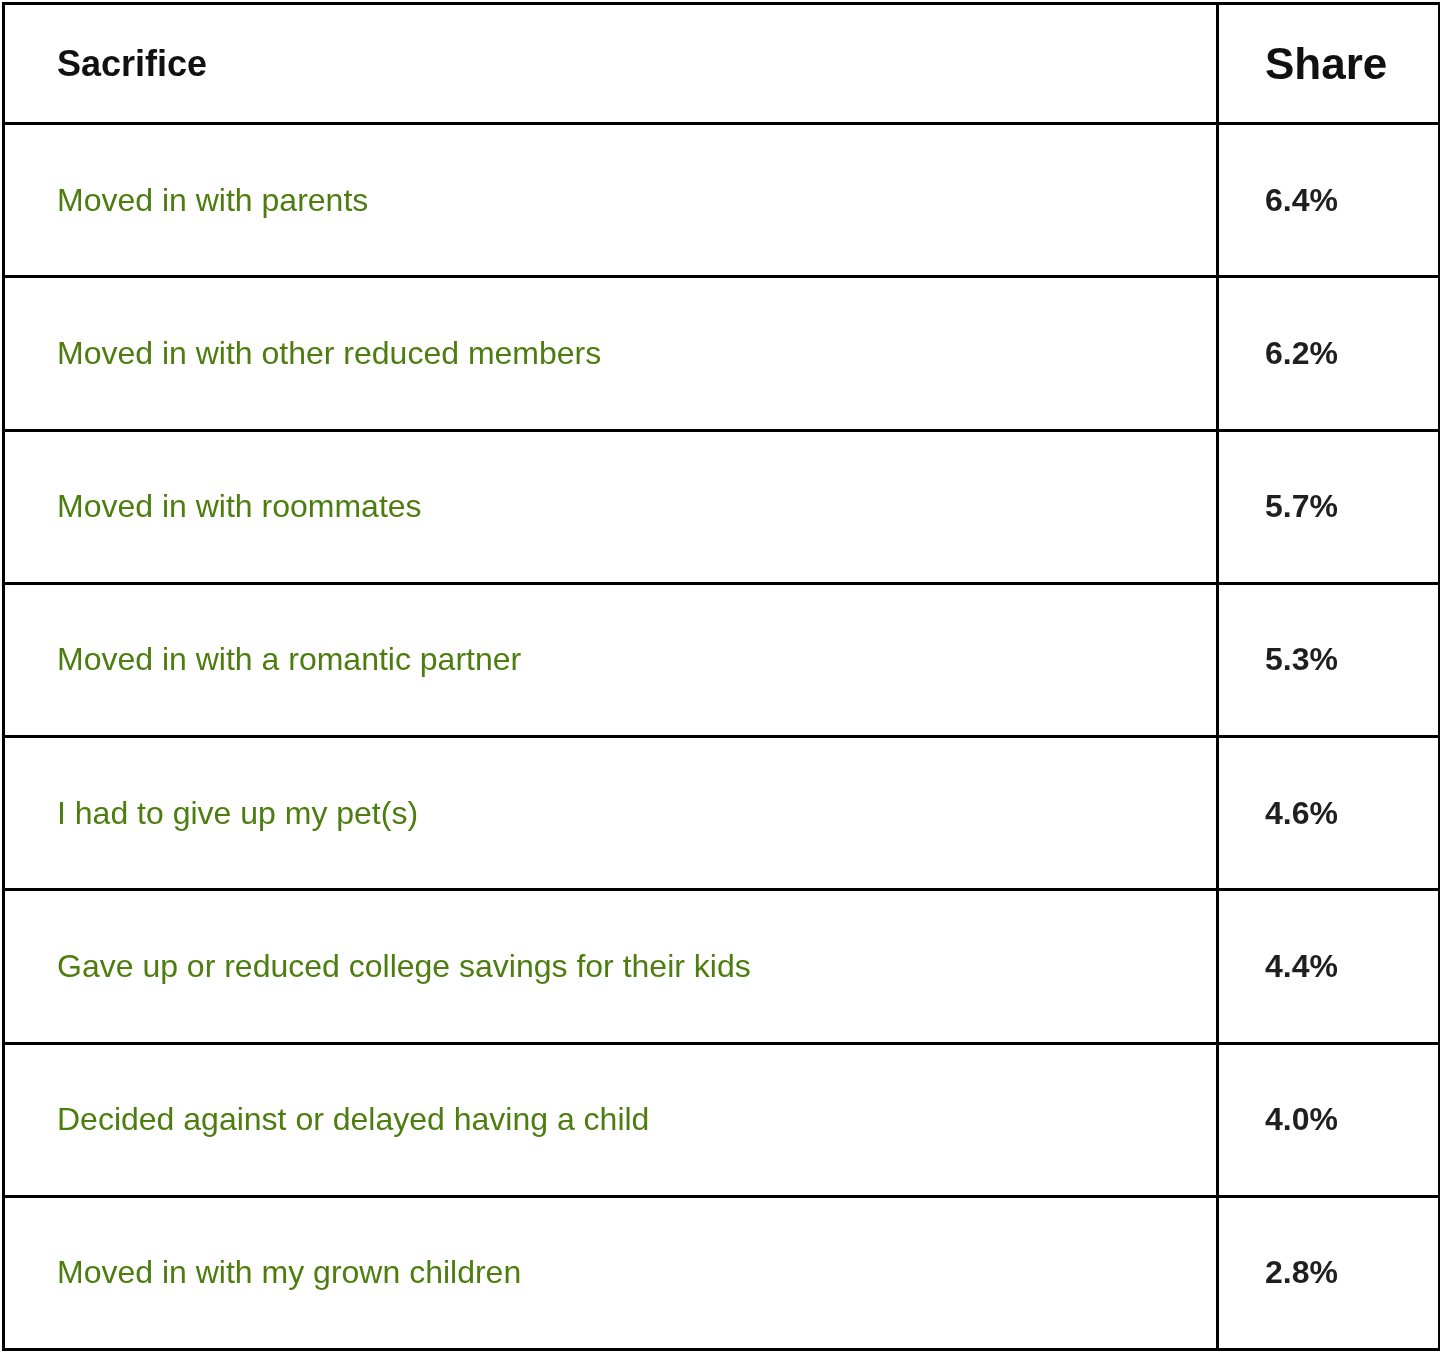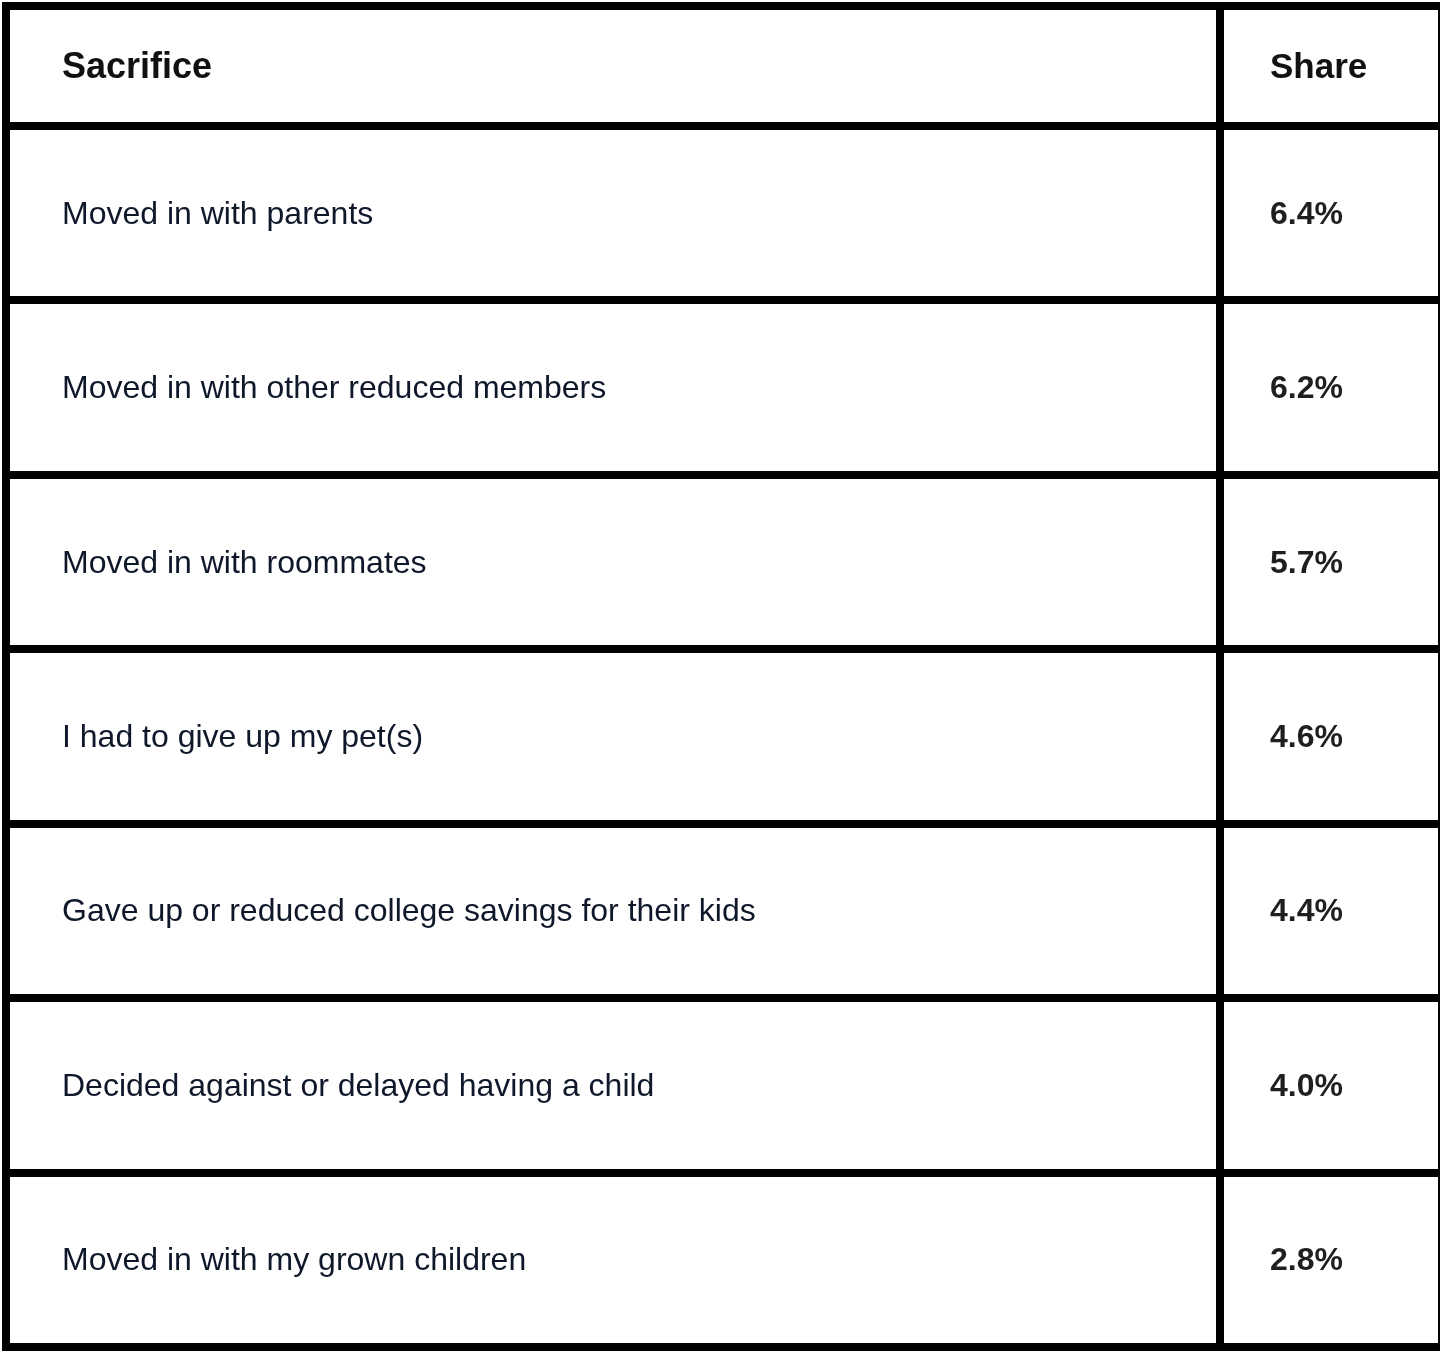--- a/index.html
+++ b/index.html
@@ -21,50 +21,50 @@
   table.data-table {
     width: 1436px;
     height: 1349px;
     margin: 2px;
     border-collapse: collapse;
     table-layout: fixed;
     background: #ffffff;
   }
   table.data-table th,
   table.data-table td {
-    border: 8px solid #000000;
+    border: 3px solid #000000;
     vertical-align: middle;
     text-align: left;
     box-sizing: border-box;
     overflow: hidden;
     white-space: nowrap;
   }
   col.col-sacrifice { width: 1214px; }
   col.col-share     { width: 222px; }
 
   tr.header-row { height: 120px; }
   tr.data-row   { height: 123px; }
 
   th.sacrifice-header {
     padding-left: 52px;
     font-size: 36px;
     font-weight: bold;
     color: #111111;
   }
   th.share-header {
     padding-left: 46px;
-    font-size: 35px;
+    font-size: 44px;
     font-weight: bold;
     color: #111111;
   }
   td.sacrifice-cell {
     padding-left: 52px;
     font-size: 32px;
     font-weight: 400;
-    color: #0f172a;
+    color: #4d7c0f;
   }
   td.share-cell {
     padding-left: 46px;
     font-size: 32px;
     font-weight: 700;
     color: #1f1f1f;
   }
 </style>
 </head>
 <body>
@@ -88,20 +88,24 @@
         </tr>
         <tr class="data-row">
           <td class="sacrifice-cell">Moved in with other reduced members</td>
           <td class="share-cell">6.2%</td>
         </tr>
         <tr class="data-row">
           <td class="sacrifice-cell">Moved in with roommates</td>
           <td class="share-cell">5.7%</td>
         </tr>
         <tr class="data-row">
+          <td class="sacrifice-cell">Moved in with a romantic partner</td>
+          <td class="share-cell">5.3%</td>
+        </tr>
+        <tr class="data-row">
           <td class="sacrifice-cell">I had to give up my pet(s)</td>
           <td class="share-cell">4.6%</td>
         </tr>
         <tr class="data-row">
           <td class="sacrifice-cell">Gave up or reduced college savings for their kids</td>
           <td class="share-cell">4.4%</td>
         </tr>
         <tr class="data-row">
           <td class="sacrifice-cell">Decided against or delayed having a child</td>
           <td class="share-cell">4.0%</td>

